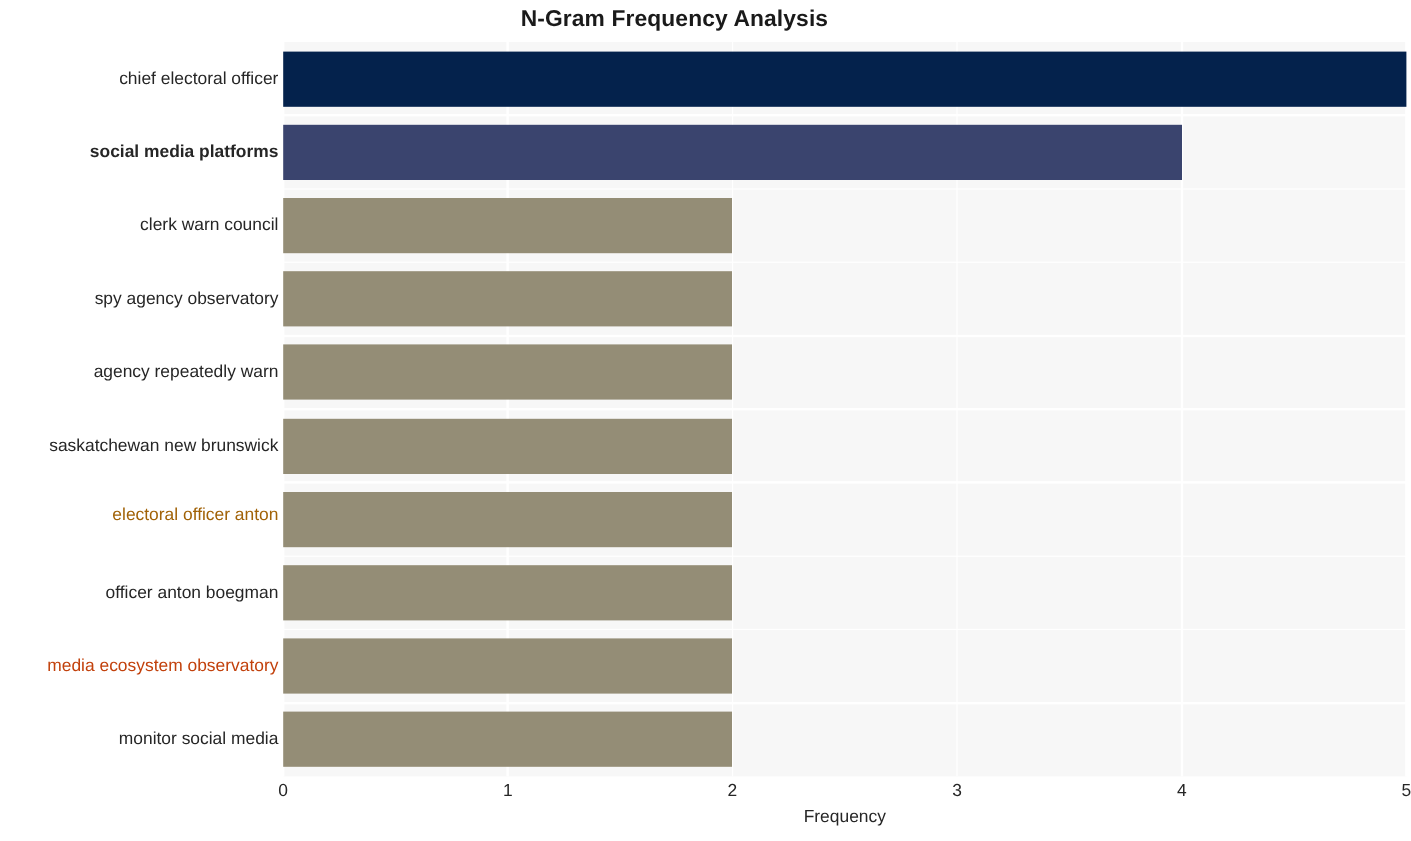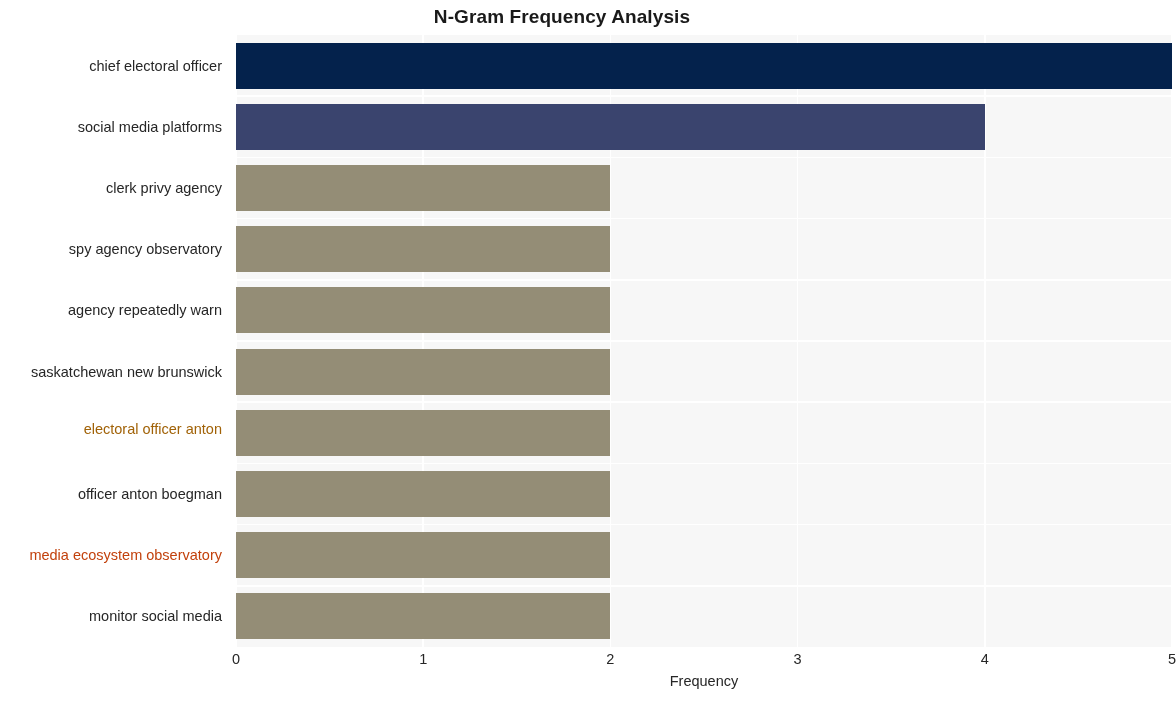--- a/index.html
+++ b/index.html
@@ -66,21 +66,21 @@
     left: 0;
     height: 46px;
   }
 
   
   .ytick {
     position: absolute;
     right: 0;
     width: 230px;
     text-align: right;
-    padding-right: 14px;
+    padding-right: 4px;
     box-sizing: border-box;
     font-size: 14.5px;
     color: #262626;
     white-space: nowrap;
     line-height: 16px;
   }
   #y-axis-labels {
     position: absolute;
     left: 0;
     top: 35px;
@@ -117,22 +117,22 @@
 </style>
 </head>
 <body>
 
 <div id="figure">
 
   <div id="chart-title">N-Gram Frequency Analysis</div>
 
   <div id="y-axis-labels">
       <div class="ytick" style="top: 22.6px; color: rgb(38, 38, 38);">chief electoral officer</div>
-      <div class="ytick" style="top: 83.8px; color: rgb(38, 38, 38);">social media platforms</div>
-      <div class="ytick" style="top: 145px; color: rgb(38, 38, 38);">clerk privy agency</div>
+      <div class="ytick" style="top: 83.8px; color: rgb(38, 38, 38); font-weight: bold;">social media platforms</div>
+      <div class="ytick" style="top: 145px; color: rgb(38, 38, 38);">clerk warn council</div>
       <div class="ytick" style="top: 206.2px; color: rgb(38, 38, 38);">spy agency observatory</div>
       <div class="ytick" style="top: 267.4px; color: rgb(38, 38, 38);">agency repeatedly warn</div>
       <div class="ytick" style="top: 328.6px; color: rgb(38, 38, 38);">saskatchewan new brunswick</div>
       <div class="ytick" style="top: 386px; color: #a16207;">electoral officer anton</div>
       <div class="ytick" style="top: 451px; color: rgb(38, 38, 38); text-align: right;">officer anton boegman</div>
       <div class="ytick" style="top: 512.2px; color: #c2410c;">media ecosystem observatory</div>
       <div class="ytick" style="top: 573.4px; color: rgb(38, 38, 38);">monitor social media</div>
     </div>
 
   <div id="plot-area">

